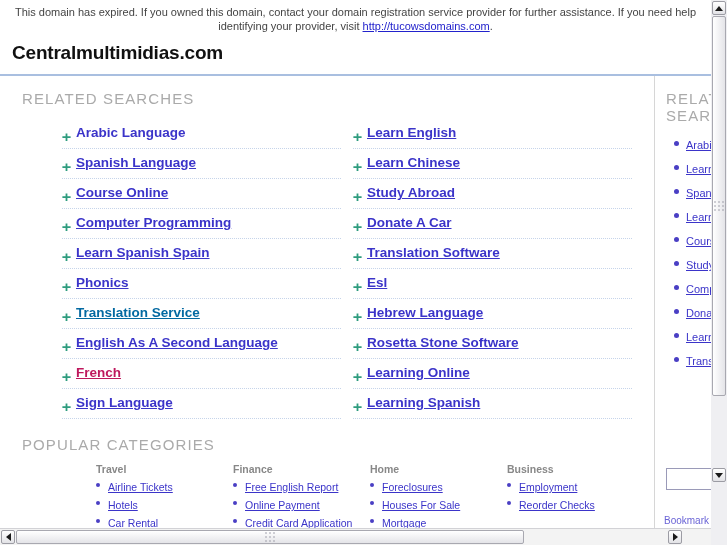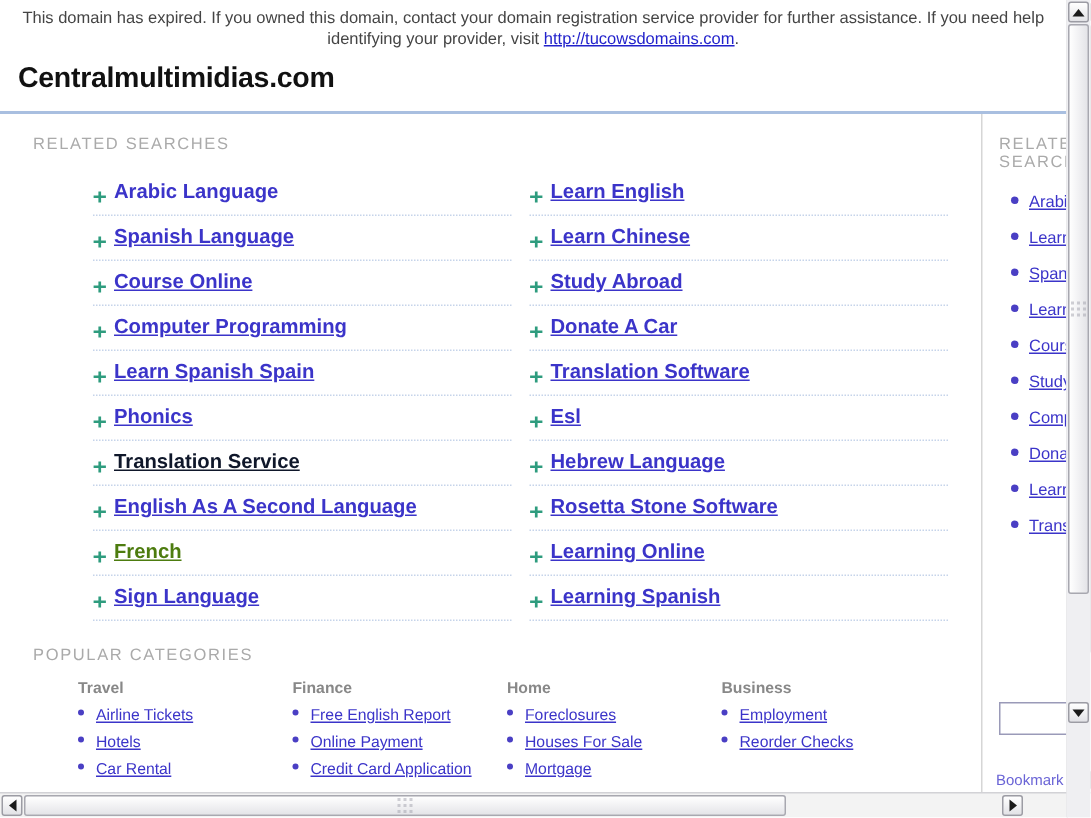--- a/index.html
+++ b/index.html
@@ -41,21 +41,21 @@
   #body-cols{position:relative;height:460px;}
   #main-col{
     position:absolute;left:0;top:0;width:655px;height:460px;
     box-sizing:border-box;border-right:1px solid #d6d6d6;
   }
   #side-col{
     position:absolute;left:656px;top:0;width:55px;height:460px;overflow:hidden;
   }
 
   .section-label{
-    color:#aaaaaa;font-size:11px;letter-spacing:1.1px;
+    color:#aaaaaa;font-size:15px;letter-spacing:1.1px;
     padding:14px 0 0 22px;text-transform:uppercase;
   }
 
   
   .rs-grid{
     margin:12px 0 0 0;padding:0 22px 0 62px;
     display:flex;gap:0;
   }
   .rs-col{flex:1 1 0;min-width:0;}
   .rs-col:first-child{margin-right:12px;}
@@ -72,21 +72,21 @@
   .rs-link{
     font-size:13.5px;font-weight:bold;color:#3b34c9;
     text-decoration:underline;line-height:19px;white-space:nowrap;
     cursor:pointer;
   }
   .rs-link.nounder{text-decoration:none;}
 
   
   .pc-label{padding-top:17px;}
   .pc-grid{
-    display:flex;padding:10px 10px 0 52px;gap:0;
+    display:flex;padding:10px 10px 0 52px;gap:0;margin-left:44px;
   }
   .pc-col{width:143px;}
   .pc-head{
     color:#888888;font-size:10.5px;font-weight:bold;margin-bottom:4px;
   }
   .pc-item{
     position:relative;padding-left:12px;margin-bottom:3px;line-height:13px;
   }
   .pc-item .dot{
     position:absolute;left:0;top:4px;width:4px;height:4px;border-radius:50%;
@@ -220,27 +220,27 @@
                     <path d="M3.6 0.6 L5.4 0.6 L5.4 3.3 L8.6 3.3 L8.6 5.0 L5.4 5.0 L5.4 8.0 L3.6 8.0 L3.6 5.0 L0.4 5.0 L0.4 3.3 L3.6 3.3 Z" fill="#2e9c7e"></path>
                   </svg></span><a class="rs-link" href="#" style="color: rgb(59, 52, 201);">Computer Programming</a></div>
               <div class="rs-item" style="border-bottom-color: rgb(198, 212, 234);"><span class="mk"><svg width="9" height="9" viewBox="0 0 9 9">
                     <path d="M3.6 0.6 L5.4 0.6 L5.4 3.3 L8.6 3.3 L8.6 5.0 L5.4 5.0 L5.4 8.0 L3.6 8.0 L3.6 5.0 L0.4 5.0 L0.4 3.3 L3.6 3.3 Z" fill="#2e9c7e"></path>
                   </svg></span><a class="rs-link" href="#" style="color: rgb(59, 52, 201);">Learn Spanish Spain</a></div>
               <div class="rs-item" style="border-bottom-color: rgb(198, 212, 234);"><span class="mk"><svg width="9" height="9" viewBox="0 0 9 9">
                     <path d="M3.6 0.6 L5.4 0.6 L5.4 3.3 L8.6 3.3 L8.6 5.0 L5.4 5.0 L5.4 8.0 L3.6 8.0 L3.6 5.0 L0.4 5.0 L0.4 3.3 L3.6 3.3 Z" fill="#2e9c7e"></path>
                   </svg></span><a class="rs-link" href="#" style="color: rgb(59, 52, 201);">Phonics</a></div>
               <div class="rs-item" style="border-bottom-color: rgb(198, 212, 234);"><span class="mk"><svg width="9" height="9" viewBox="0 0 9 9">
                     <path d="M3.6 0.6 L5.4 0.6 L5.4 3.3 L8.6 3.3 L8.6 5.0 L5.4 5.0 L5.4 8.0 L3.6 8.0 L3.6 5.0 L0.4 5.0 L0.4 3.3 L3.6 3.3 Z" fill="#2e9c7e"></path>
-                  </svg></span><a class="rs-link" href="#" style="color: #0f172a;">Translation Service</a></div>
+                  </svg></span><a class="rs-link" href="#" style="color: #0369a1;">Translation Service</a></div>
               <div class="rs-item" style="border-bottom-color: rgb(198, 212, 234);"><span class="mk"><svg width="9" height="9" viewBox="0 0 9 9">
                     <path d="M3.6 0.6 L5.4 0.6 L5.4 3.3 L8.6 3.3 L8.6 5.0 L5.4 5.0 L5.4 8.0 L3.6 8.0 L3.6 5.0 L0.4 5.0 L0.4 3.3 L3.6 3.3 Z" fill="#2e9c7e"></path>
                   </svg></span><a class="rs-link" href="#" style="color: rgb(59, 52, 201);">English As A Second Language</a></div>
               <div class="rs-item" style="border-bottom-color: rgb(198, 212, 234);"><span class="mk"><svg width="9" height="9" viewBox="0 0 9 9">
                     <path d="M3.6 0.6 L5.4 0.6 L5.4 3.3 L8.6 3.3 L8.6 5.0 L5.4 5.0 L5.4 8.0 L3.6 8.0 L3.6 5.0 L0.4 5.0 L0.4 3.3 L3.6 3.3 Z" fill="#2e9c7e"></path>
-                  </svg></span><a class="rs-link" href="#" style="color: #4d7c0f;">French</a></div>
+                  </svg></span><a class="rs-link" href="#" style="color: #be185d;">French</a></div>
               <div class="rs-item" style="border-bottom-color: rgb(198, 212, 234);"><span class="mk"><svg width="9" height="9" viewBox="0 0 9 9">
                     <path d="M3.6 0.6 L5.4 0.6 L5.4 3.3 L8.6 3.3 L8.6 5.0 L5.4 5.0 L5.4 8.0 L3.6 8.0 L3.6 5.0 L0.4 5.0 L0.4 3.3 L3.6 3.3 Z" fill="#2e9c7e"></path>
                   </svg></span><a class="rs-link" href="#" style="color: rgb(59, 52, 201);">Sign Language</a></div>
             </div>
           <div class="rs-col" id="rs-right">
               <div class="rs-item" style="border-bottom-color: rgb(198, 212, 234);"><span class="mk"><svg width="9" height="9" viewBox="0 0 9 9">
                     <path d="M3.6 0.6 L5.4 0.6 L5.4 3.3 L8.6 3.3 L8.6 5.0 L5.4 5.0 L5.4 8.0 L3.6 8.0 L3.6 5.0 L0.4 5.0 L0.4 3.3 L3.6 3.3 Z" fill="#2e9c7e"></path>
                   </svg></span><a class="rs-link" href="#" style="color: rgb(59, 52, 201);">Learn English</a></div>
               <div class="rs-item" style="border-bottom-color: rgb(198, 212, 234);"><span class="mk"><svg width="9" height="9" viewBox="0 0 9 9">
                     <path d="M3.6 0.6 L5.4 0.6 L5.4 3.3 L8.6 3.3 L8.6 5.0 L5.4 5.0 L5.4 8.0 L3.6 8.0 L3.6 5.0 L0.4 5.0 L0.4 3.3 L3.6 3.3 Z" fill="#2e9c7e"></path>

